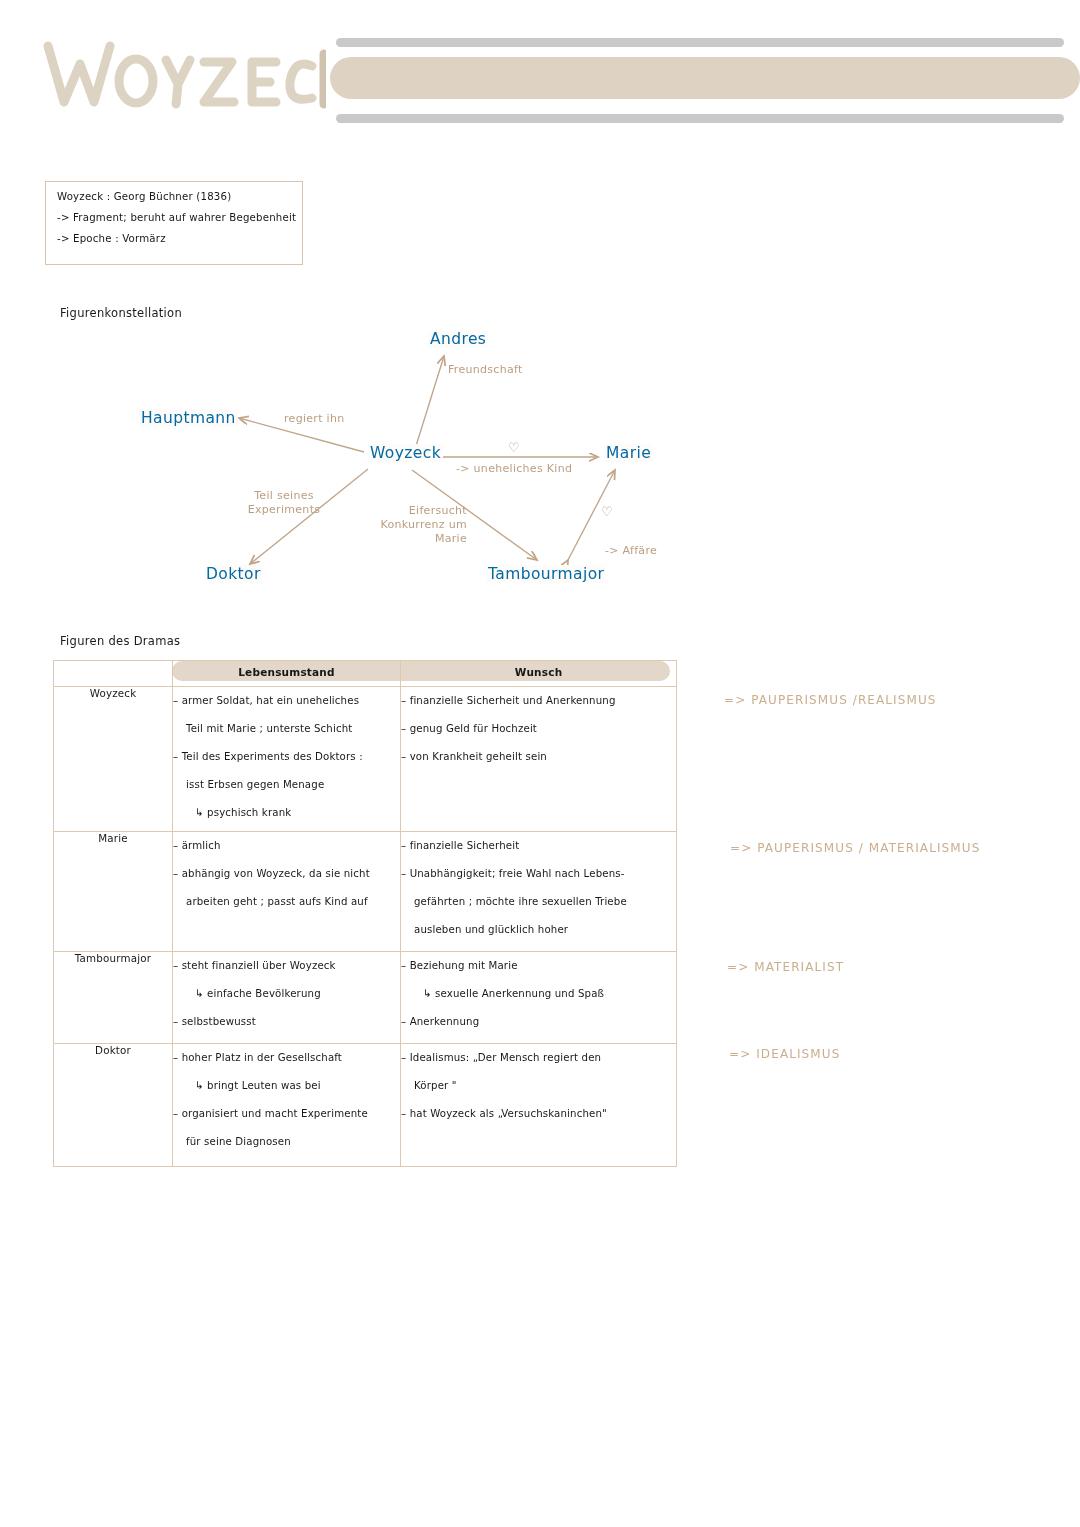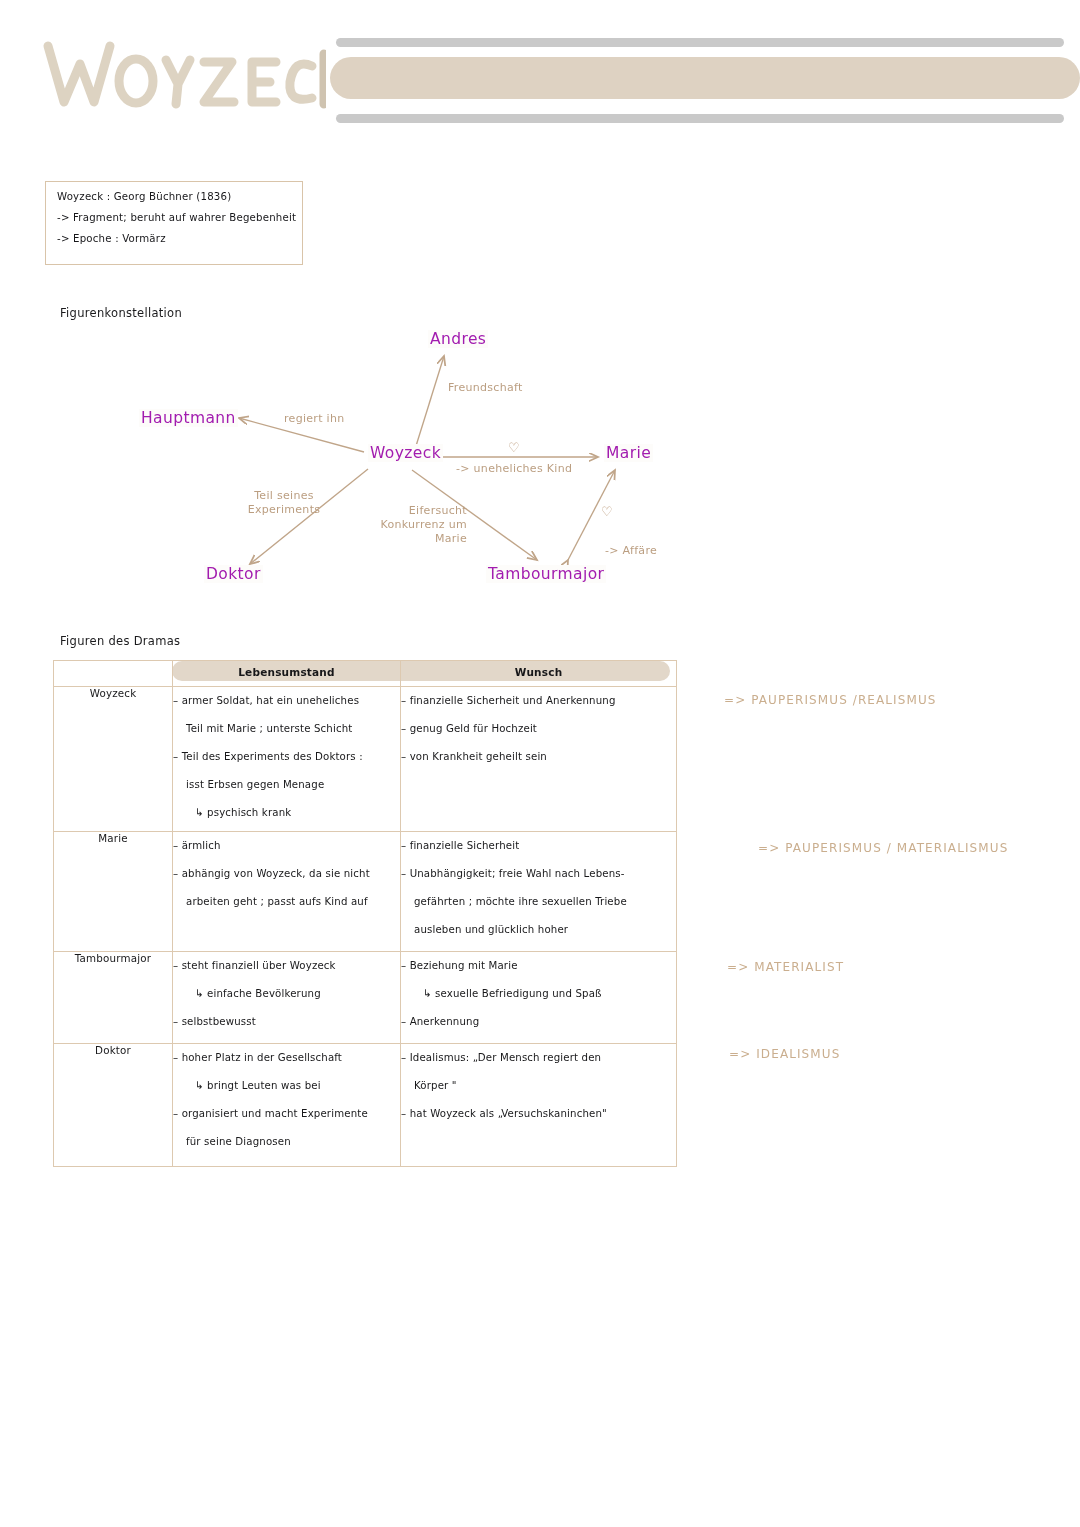--- a/index.html
+++ b/index.html
@@ -70,21 +70,21 @@
     font-size: 11.5px;
     color: #1a1a1c;
     letter-spacing: 0.3px;
     white-space: nowrap;
   }
   #label-konstellation { left: 60px; top: 306px; }
   #label-figuren       { left: 60px; top: 634px; }
   .node {
     position: absolute;
     font-family: "DejaVu Sans", sans-serif;
-    color: #a21caf;
+    color: #0369a1;
     font-size: 15.5px;
     letter-spacing: 0.4px;
     white-space: nowrap;
     background: #fdfcfa;
     padding: 0 2px;
   }
   .edge-label {
     position: absolute;
     font-family: "DejaVu Sans", sans-serif;
     color: #bb9e81;
@@ -101,21 +101,21 @@
   }
 
   
   #node-andres       { left: 428px; top: 330px; }
   #node-hauptmann    { left: 139px; top: 409px; }
   #node-woyzeck      { left: 368px; top: 444px; }
   #node-marie        { left: 604px; top: 444px; }
   #node-doktor       { left: 204px; top: 565px; }
   #node-tambourmajor { left: 486px; top: 565px; }
 
-  #lbl-freundschaft  { left: 448px; top: 381px; }
+  #lbl-freundschaft  { left: 448px; top: 363px; }
   #lbl-rasiert       { left: 284px; top: 412px; }
   #lbl-unehelich     { left: 456px; top: 462px; }
   #lbl-teil          { left: 226px; top: 489px; width: 116px; text-align: center; }
   #lbl-eifersucht    { left: 355px; top: 504px; width: 112px; text-align: right; }
   #lbl-affaere       { left: 605px; top: 544px; }
   #heart-marie       { left: 508px; top: 440px; }
   #heart-affaere     { left: 601px; top: 504px; }
 
   
   #table-wrap {
@@ -188,21 +188,21 @@
   
   .annot {
     position: absolute;
     font-family: "DejaVu Sans", sans-serif;
     font-size: 12px;
     color: #caae8e;
     letter-spacing: 1.1px;
     white-space: nowrap;
   }
   #annot-0 { left: 724px; top: 693px; }
-  #annot-1 { left: 758px; top: 841px; }
+  #annot-1 { left: 730px; top: 841px; }
   #annot-2 { left: 727px; top: 960px; }
   #annot-3 { left: 729px; top: 1047px; }
 </style>
 </head>
 <body>
 
 <div id="header-band">
   <div class="rule" id="rule-top"></div>
   <div id="beige-bar"></div>
   <div class="rule" id="rule-bottom"></div>
@@ -360,21 +360,21 @@
         <td class="body-cell">
           <div class="li">
             <span>– steht finanziell über Woyzeck</span>
             <span class="sub">↳ einfache Bevölkerung</span>
           </div>
           <div class="li">– <span>selbstbewusst</span></div>
         </td>
         <td class="body-cell">
           <div class="li">
             <span>– Beziehung mit Marie</span>
-            <span class="sub">↳ sexuelle Befriedigung und Spaß</span>
+            <span class="sub">↳ sexuelle Anerkennung und Spaß</span>
           </div>
           <div class="li">– <span>Anerkennung</span></div>
         </td>
       </tr>
 
       <tr class="r4">
         <td class="name-cell">Doktor</td>
         <td class="body-cell">
           <div class="li">
             <span>– hoher Platz in der Gesellschaft</span>

